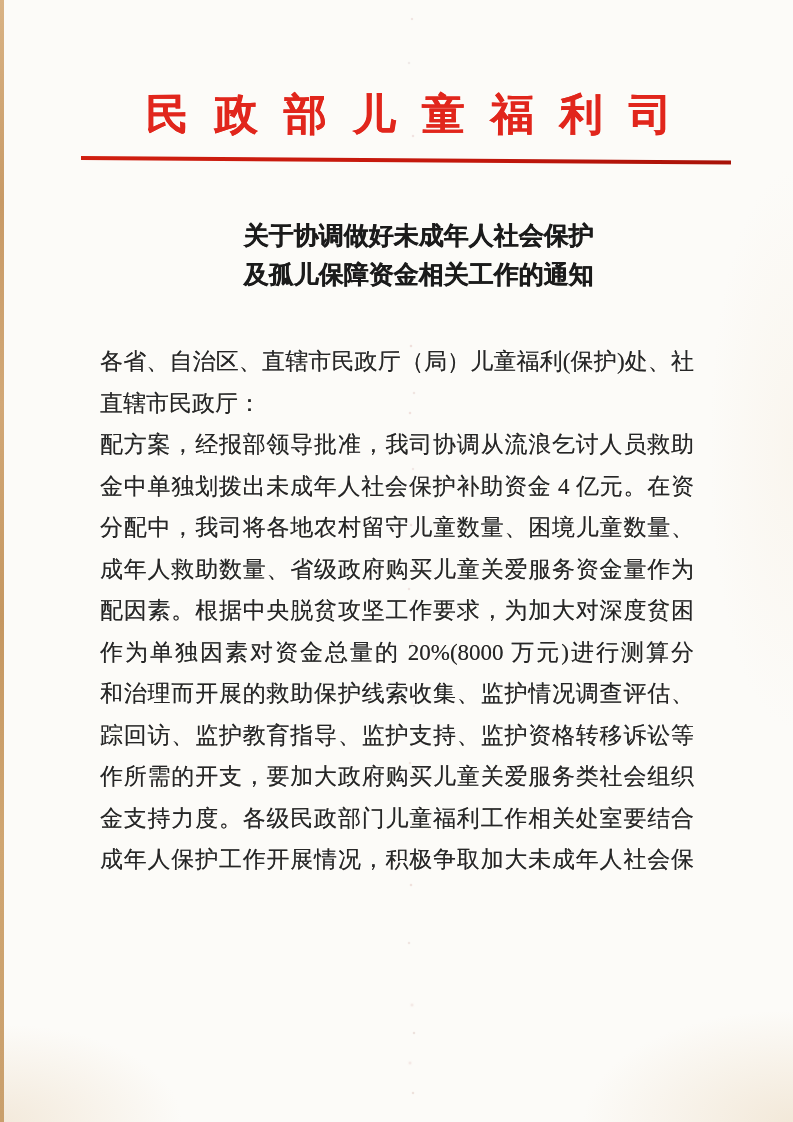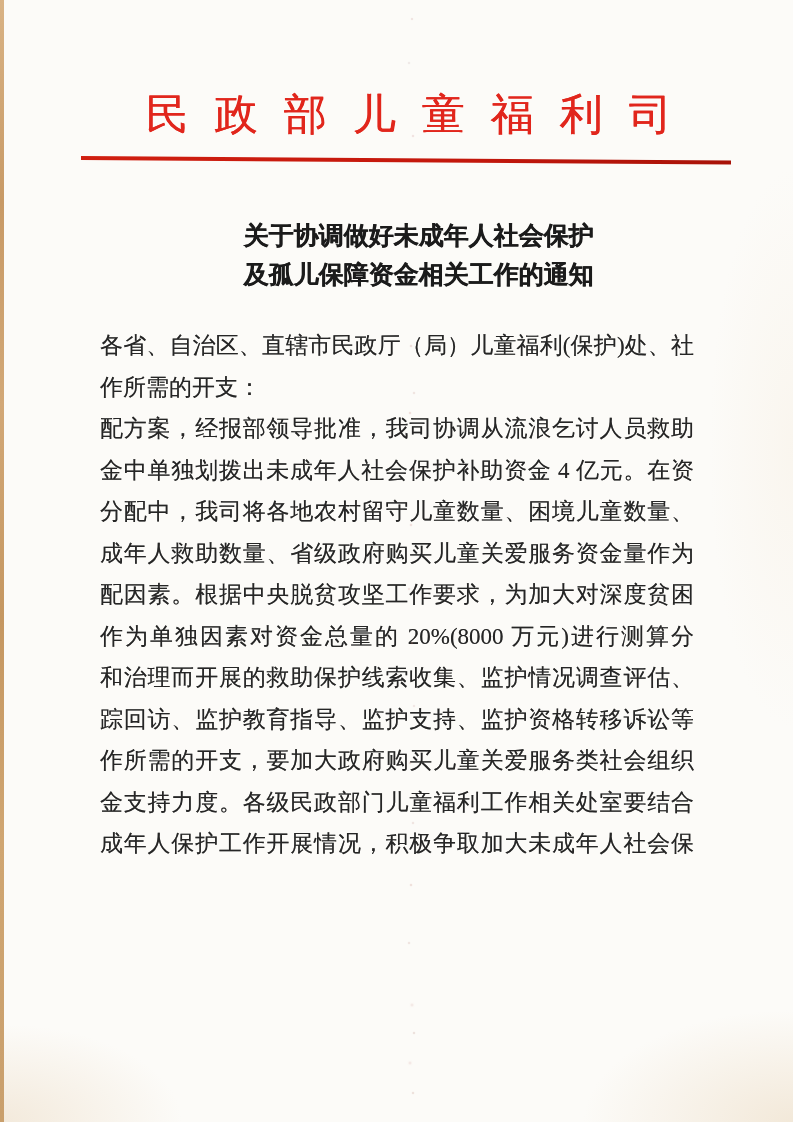--- a/index.html
+++ b/index.html
@@ -30,21 +30,21 @@
   }
   
   .org-header {
     position: absolute;
     top: 86px; left: 0;
     width: 100%;
     padding-left: 50px;
     box-sizing: border-box;
     text-align: center;
     font-size: 43px;
-    font-weight: 400;
+    font-weight: 700;
     letter-spacing: 26px;
     color: #e1261c;
     text-shadow: 0.5px 0 0 #e1261c;
     white-space: nowrap;
   }
   
   .red-rule {
     position: absolute;
     top: 156px; left: 81px;
     width: 650px; height: 4px;
@@ -61,21 +61,21 @@
     text-align: center;
     font-size: 25px;
     line-height: 39px;
     font-weight: 700;
     color: #1b1b1b;
     text-shadow: 0.4px 0 0 #1b1b1b;
   }
   
   .body {
     position: absolute;
-    left: 100px; top: 325px;
+    left: 100px; top: 341px;
     width: 594px;
     font-size: 23px;
     color: #262626;
     text-shadow: 0 0 0.5px rgba(30,30,30,0.55);
   }
   .line {
     height: 41.5px;
     line-height: 41.5px;
     text-align: justify;
     text-align-last: justify;
@@ -124,21 +124,21 @@
   <div class="red-rule"></div>
 
   <div class="title">
     <div>关于协调做好未成年人社会保护</div>
     <div>及孤儿保障资金相关工作的通知</div>
   </div>
 
   <div class="body">
     <div>
         <div class="line">各省、自治区、直辖市民政厅（局）儿童福利(保护)处、社</div>
-        <div class="line short">作所需的开支：</div>
+        <div class="line short">直辖市民政厅：</div>
       </div>
     <div>
         <div class="line">配方案，经报部领导批准，我司协调从流浪乞讨人员救助资</div>
         <div class="line">金中单独划拨出未成年人社会保护补助资金 4 亿元。在资金</div>
         <div class="line">分配中，我司将各地农村留守儿童数量、困境儿童数量、未</div>
         <div class="line">成年人救助数量、省级政府购买儿童关爱服务资金量作为分</div>
         <div class="line">配因素。根据中央脱贫攻坚工作要求，为加大对深度贫困地</div>
         <div class="line">作为单独因素对资金总量的 20%(8000 万元)进行测算分配。</div>
         <div class="line">和治理而开展的救助保护线索收集、监护情况调查评估、跟</div>
         <div class="line">踪回访、监护教育指导、监护支持、监护资格转移诉讼等工</div>

